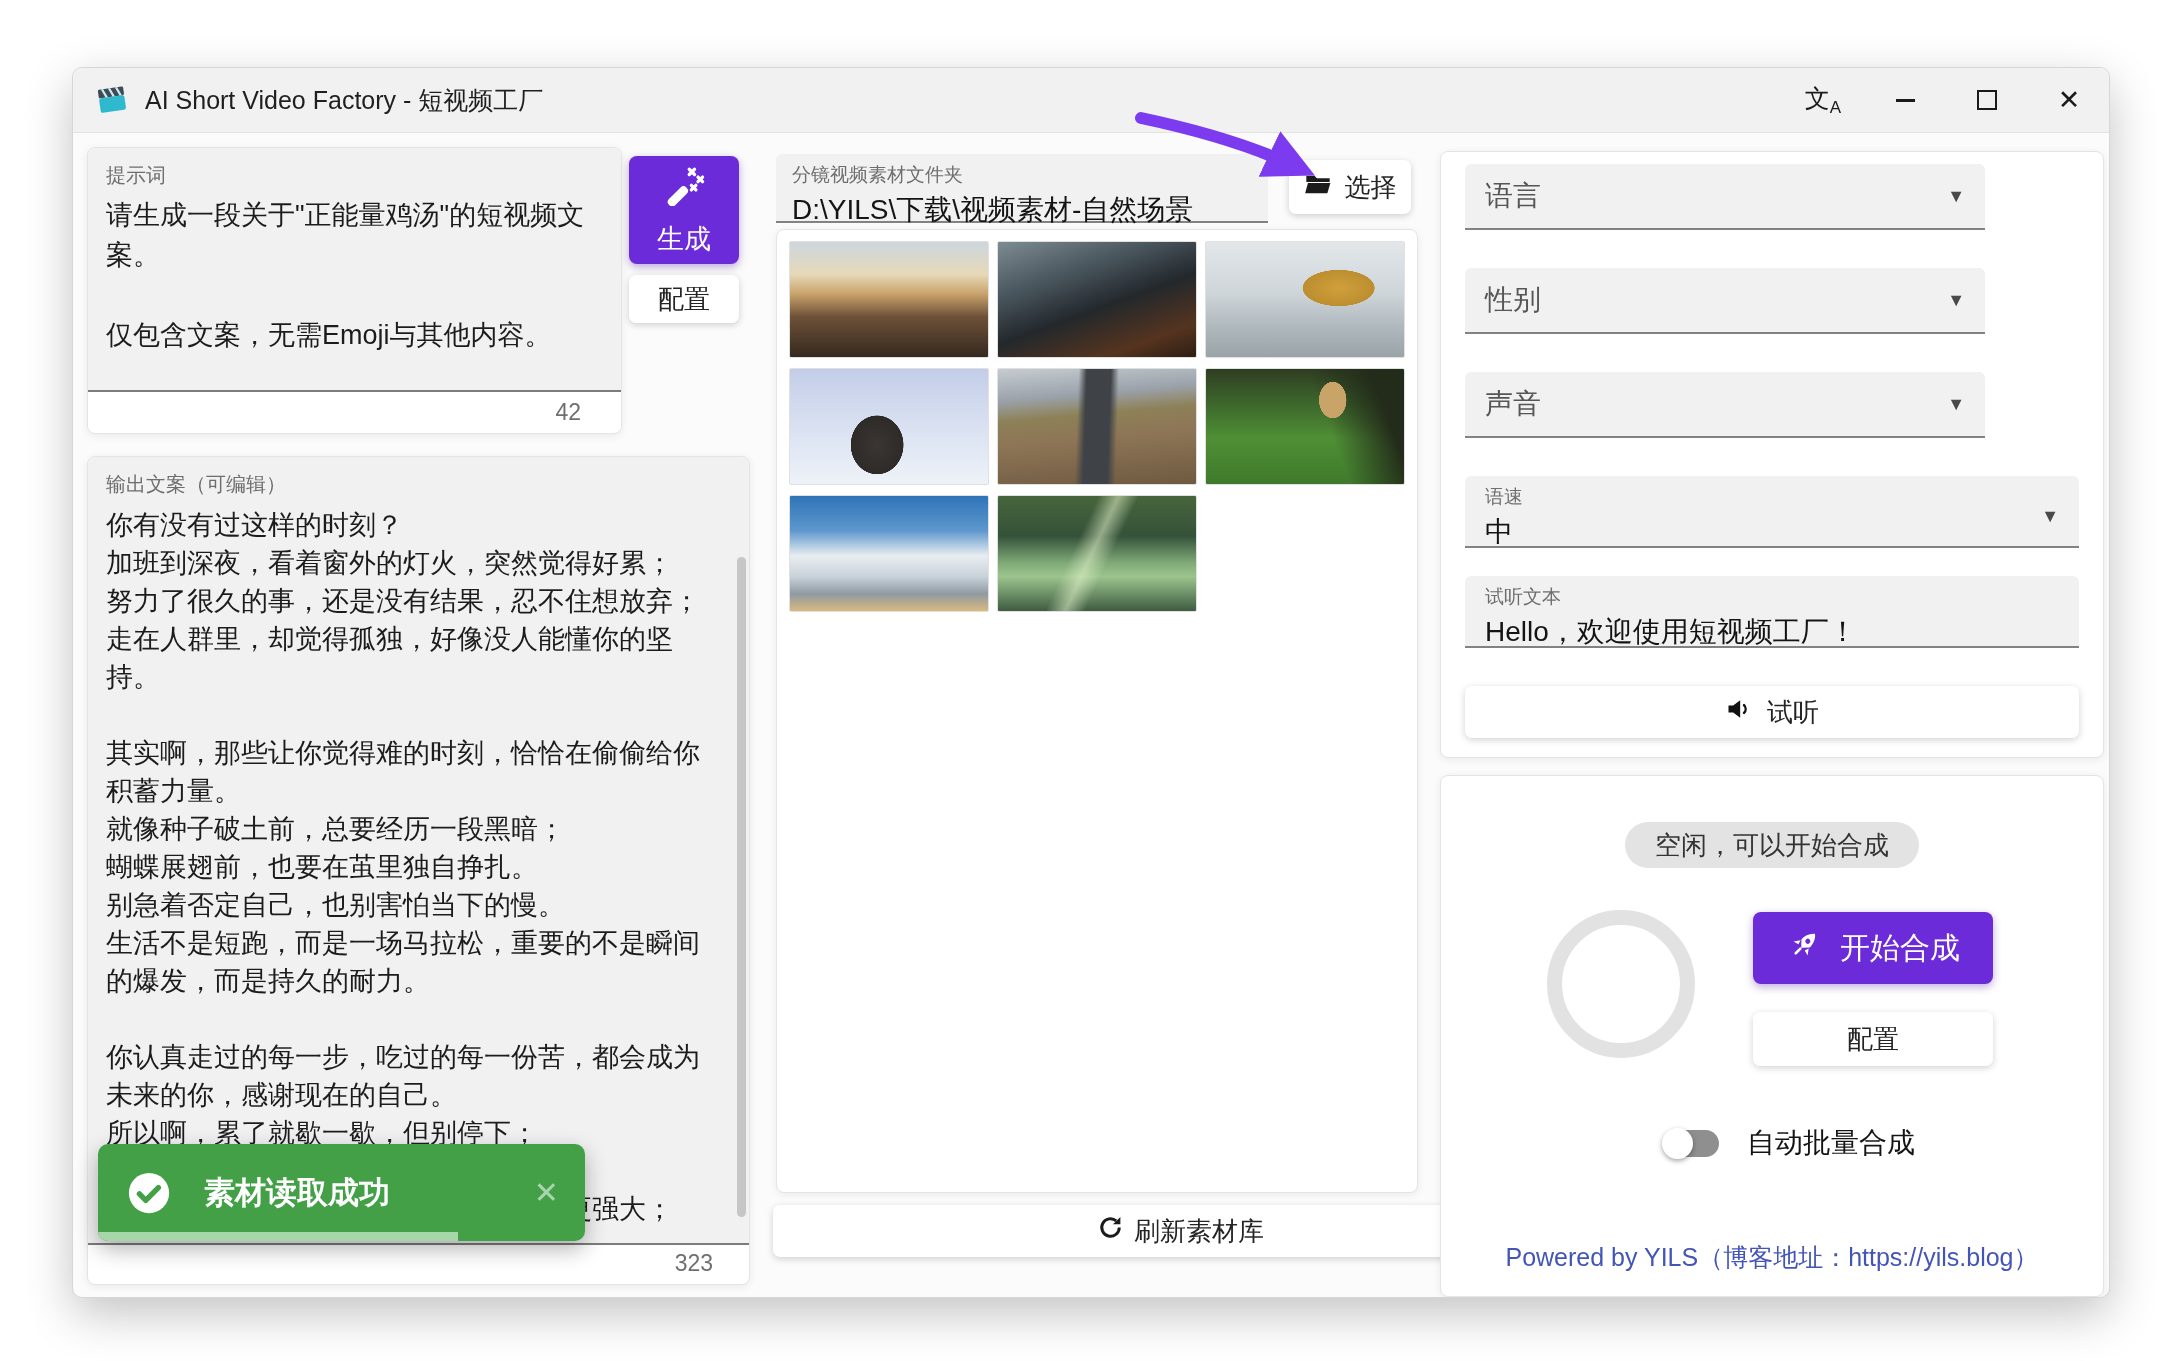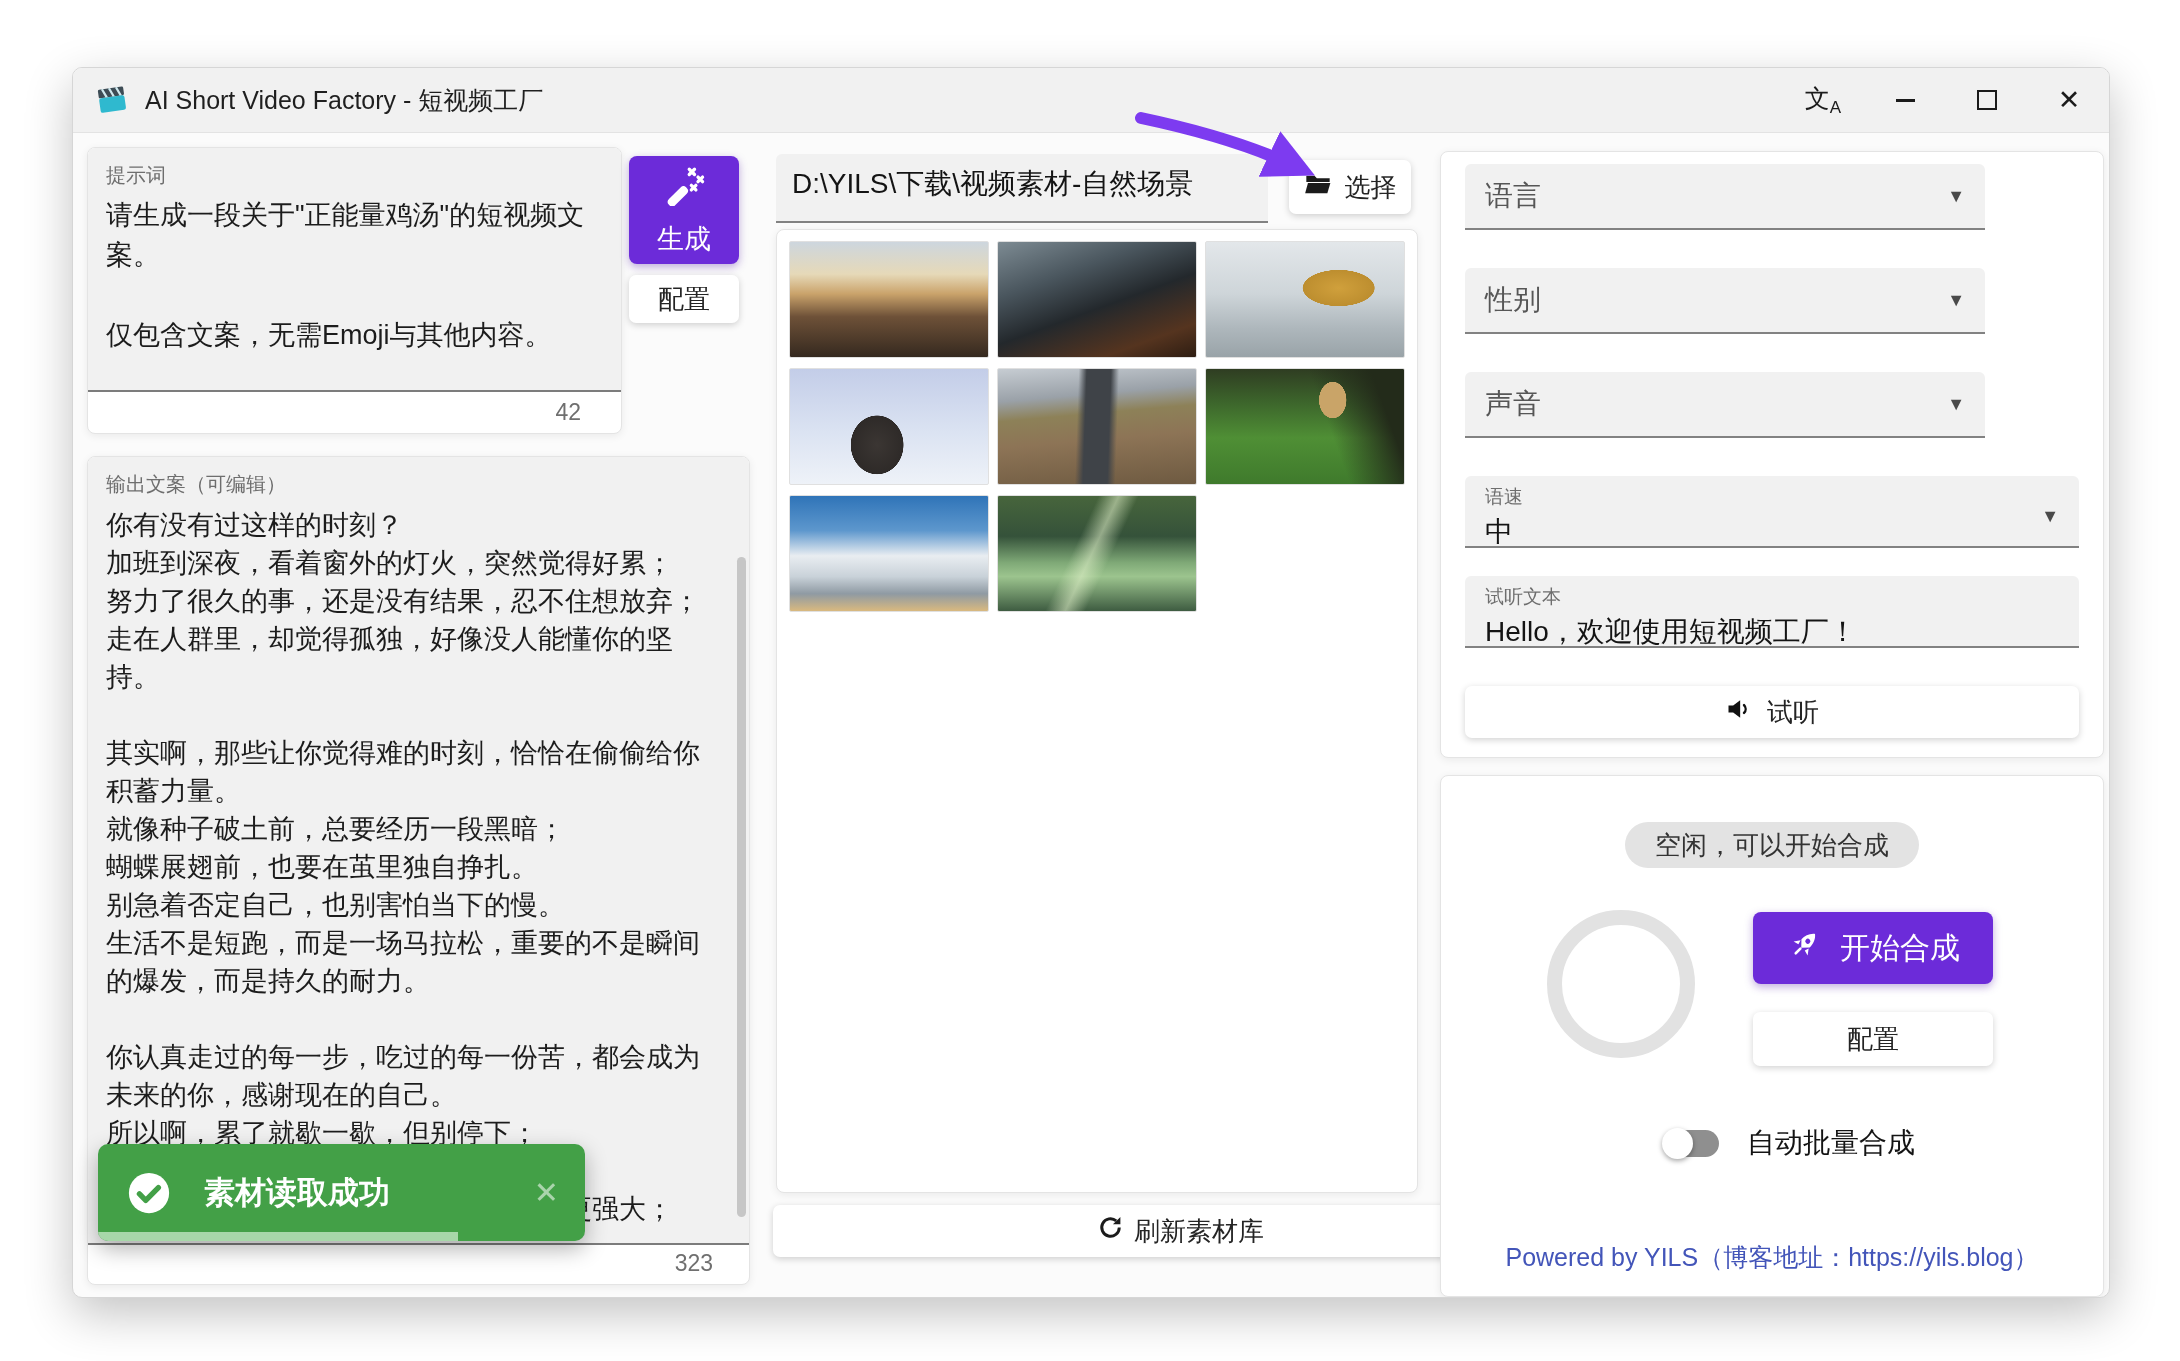--- a/index.html
+++ b/index.html
@@ -165,20 +165,21 @@
         <circle cx="12" cy="12" r="10.5" fill="#ffffff"></circle>
         <path d="M7 12.5l3.3 3.3 6.6-6.6" fill="none" stroke="#43a047" stroke-width="2.8" stroke-linecap="round" stroke-linejoin="round"></path>
       </svg>
     </span>
     <span class="toast-msg">素材读取成功</span>
     <span class="toast-close">✕</span>
     <div class="toast-progress"></div>
   </div>
 
   <div class="ffield folder-field">
+    <div class="flabel">分镜视频素材文件夹</div>
     <div class="folder-path">D:\YILS\下载\视频素材-自然场景</div>
   </div>
   <div class="white-btn select-btn">
     <span>
       <svg viewBox="0 0 24 24" width="28" height="28">
         <path d="M2 5h7l2 2h11v3.2H2z" fill="#1b1b1b"></path>
         <path d="M3.4 11.2h19.2L20 20H1z" fill="#1b1b1b"></path>
       </svg>
     </span>
     <span>选择</span>

